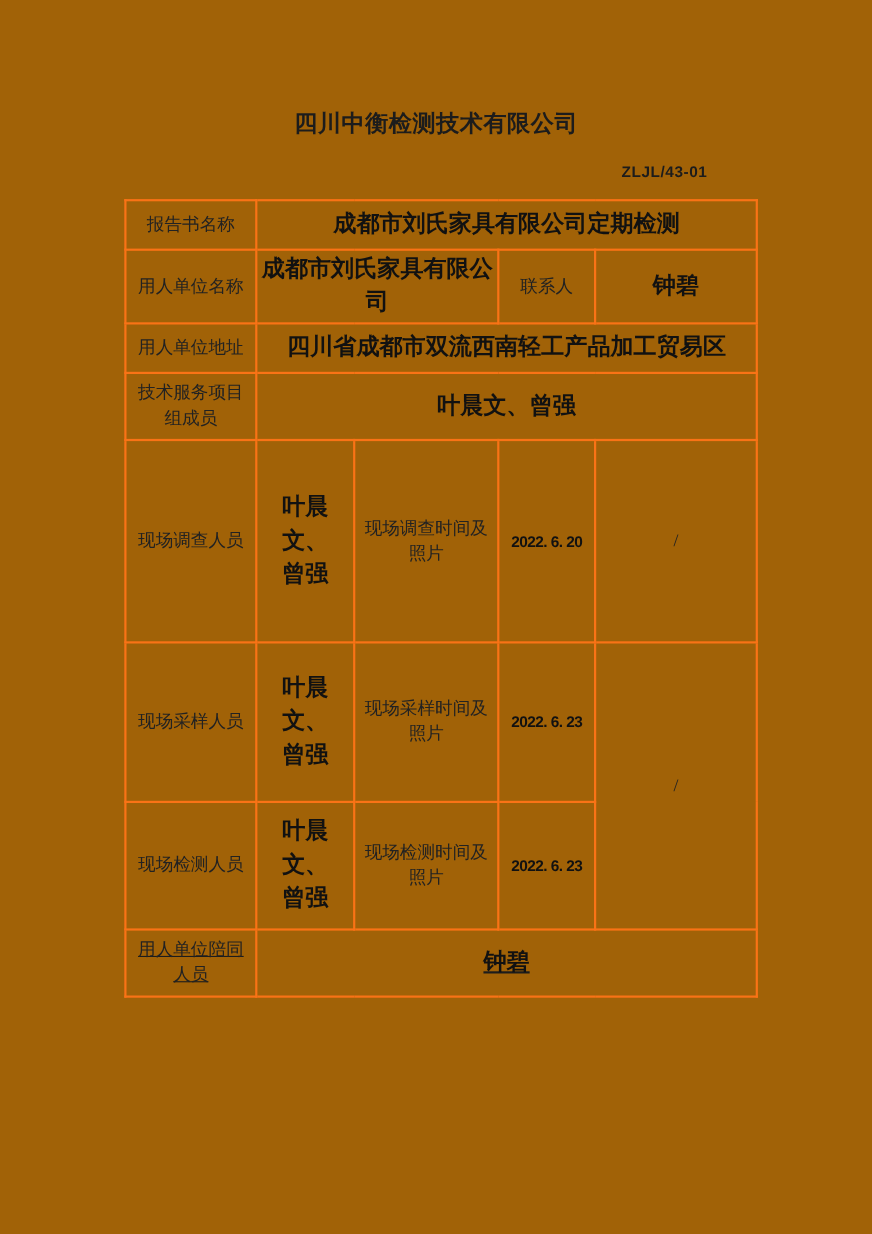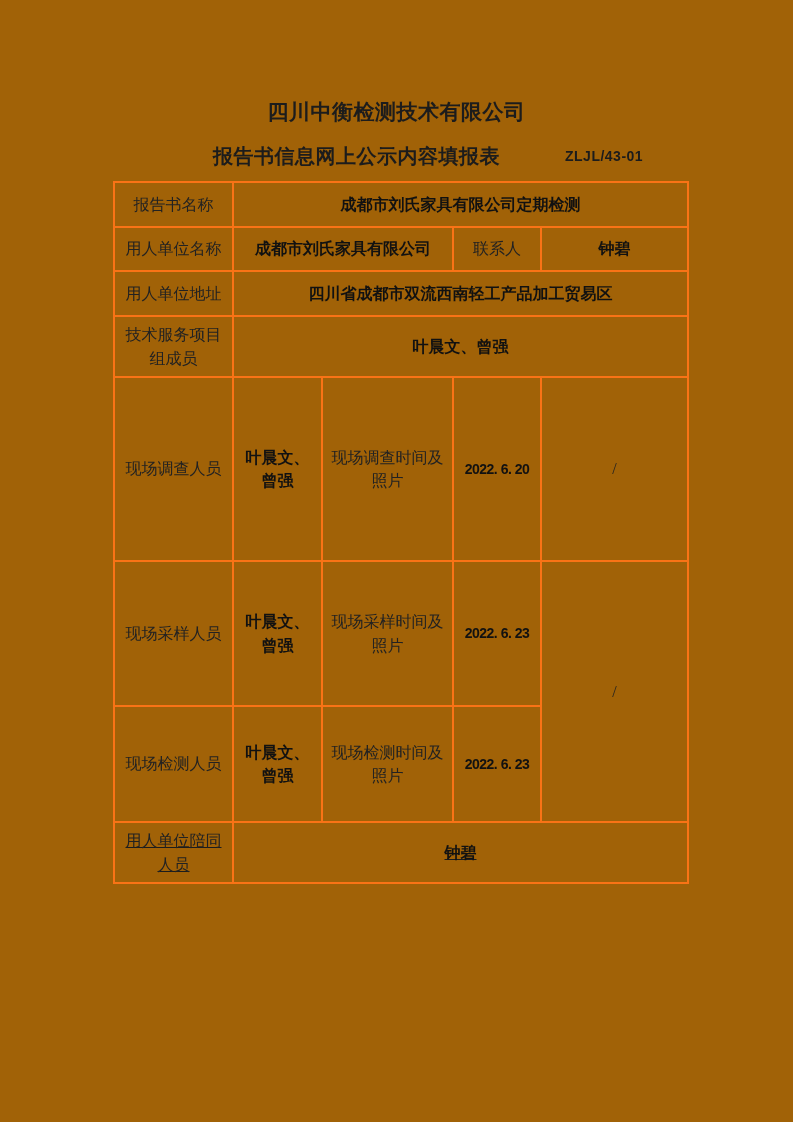--- a/index.html
+++ b/index.html
@@ -59,21 +59,21 @@
   }
   .lbl {
     font-family: "Liberation Serif", serif;
     font-weight: normal;
     font-size: 16px;
     color: #222;
   }
   .val {
     font-family: "Liberation Sans", sans-serif;
     font-weight: bold;
-    font-size: 16px;
+    font-size: 21px;
     color: #111;
   }
   .date {
     white-space: nowrap;
     font-size: 14px;
     letter-spacing: -0.5px;
   }
   .slash {
     font-size: 16px;
   }
@@ -86,21 +86,20 @@
   tr.r7 { height: 116px; }
   tr.r8 { height: 61px; text-decoration: underline; }
 </style>
 </head>
 <body>
 
 <div class="page">
 
   <div class="doc-title">四川中衡检测技术有限公司</div>
 
-  <div class="form-title">报告书信息网上公示内容填报表</div>
 
   <div class="form-code">ZLJL/43-01</div>
 
   <table class="form-table">
     <colgroup>
       <col style="width:119px">
       <col style="width:89px">
       <col style="width:131px">
       <col style="width:88px">
       <col style="width:147px">

